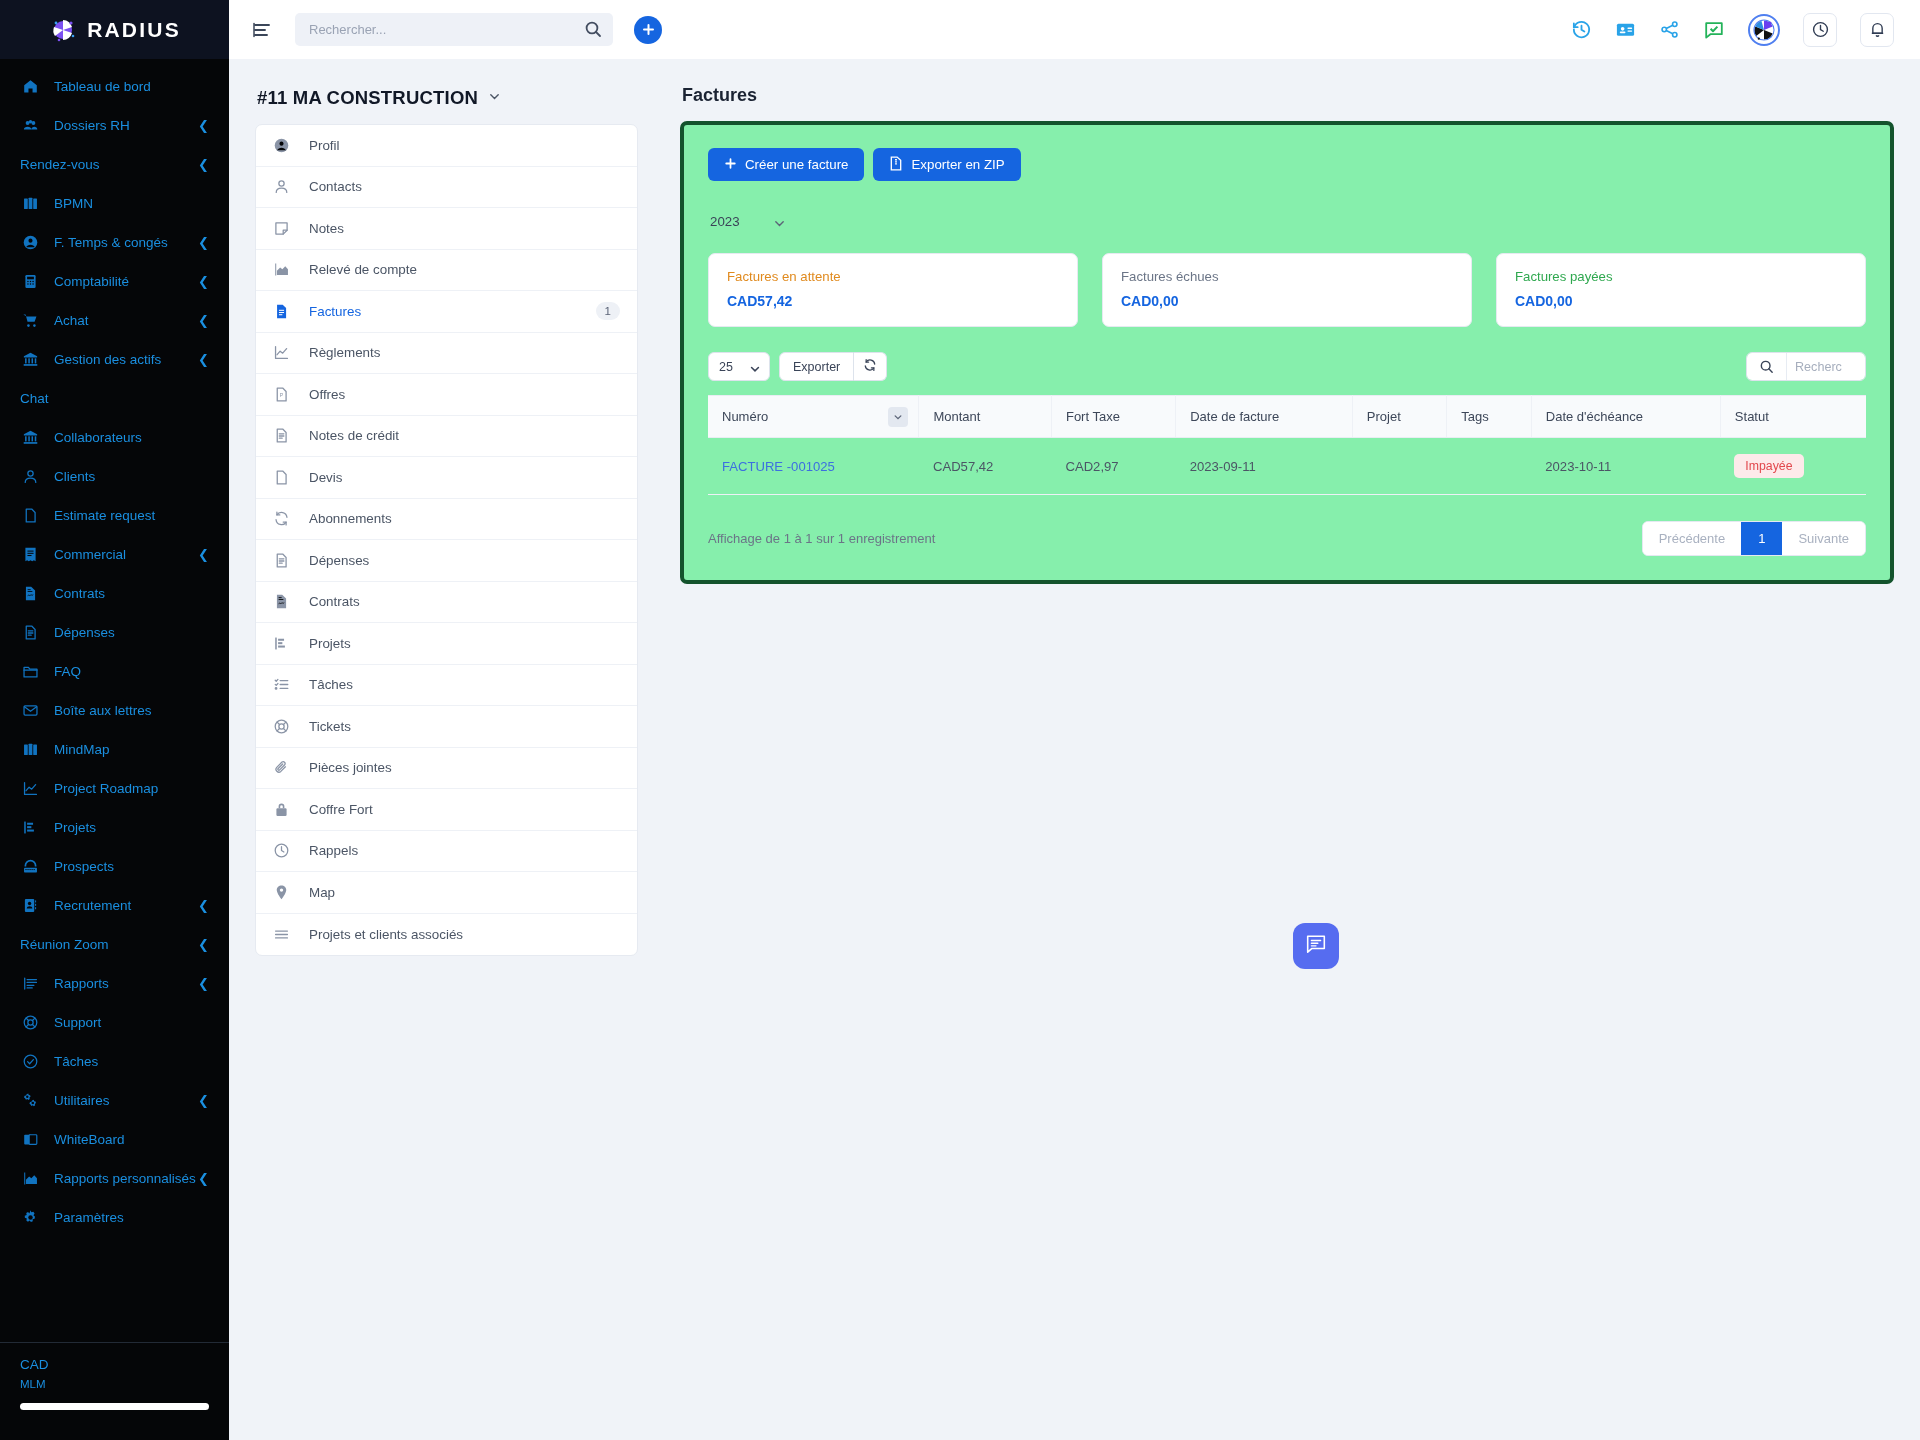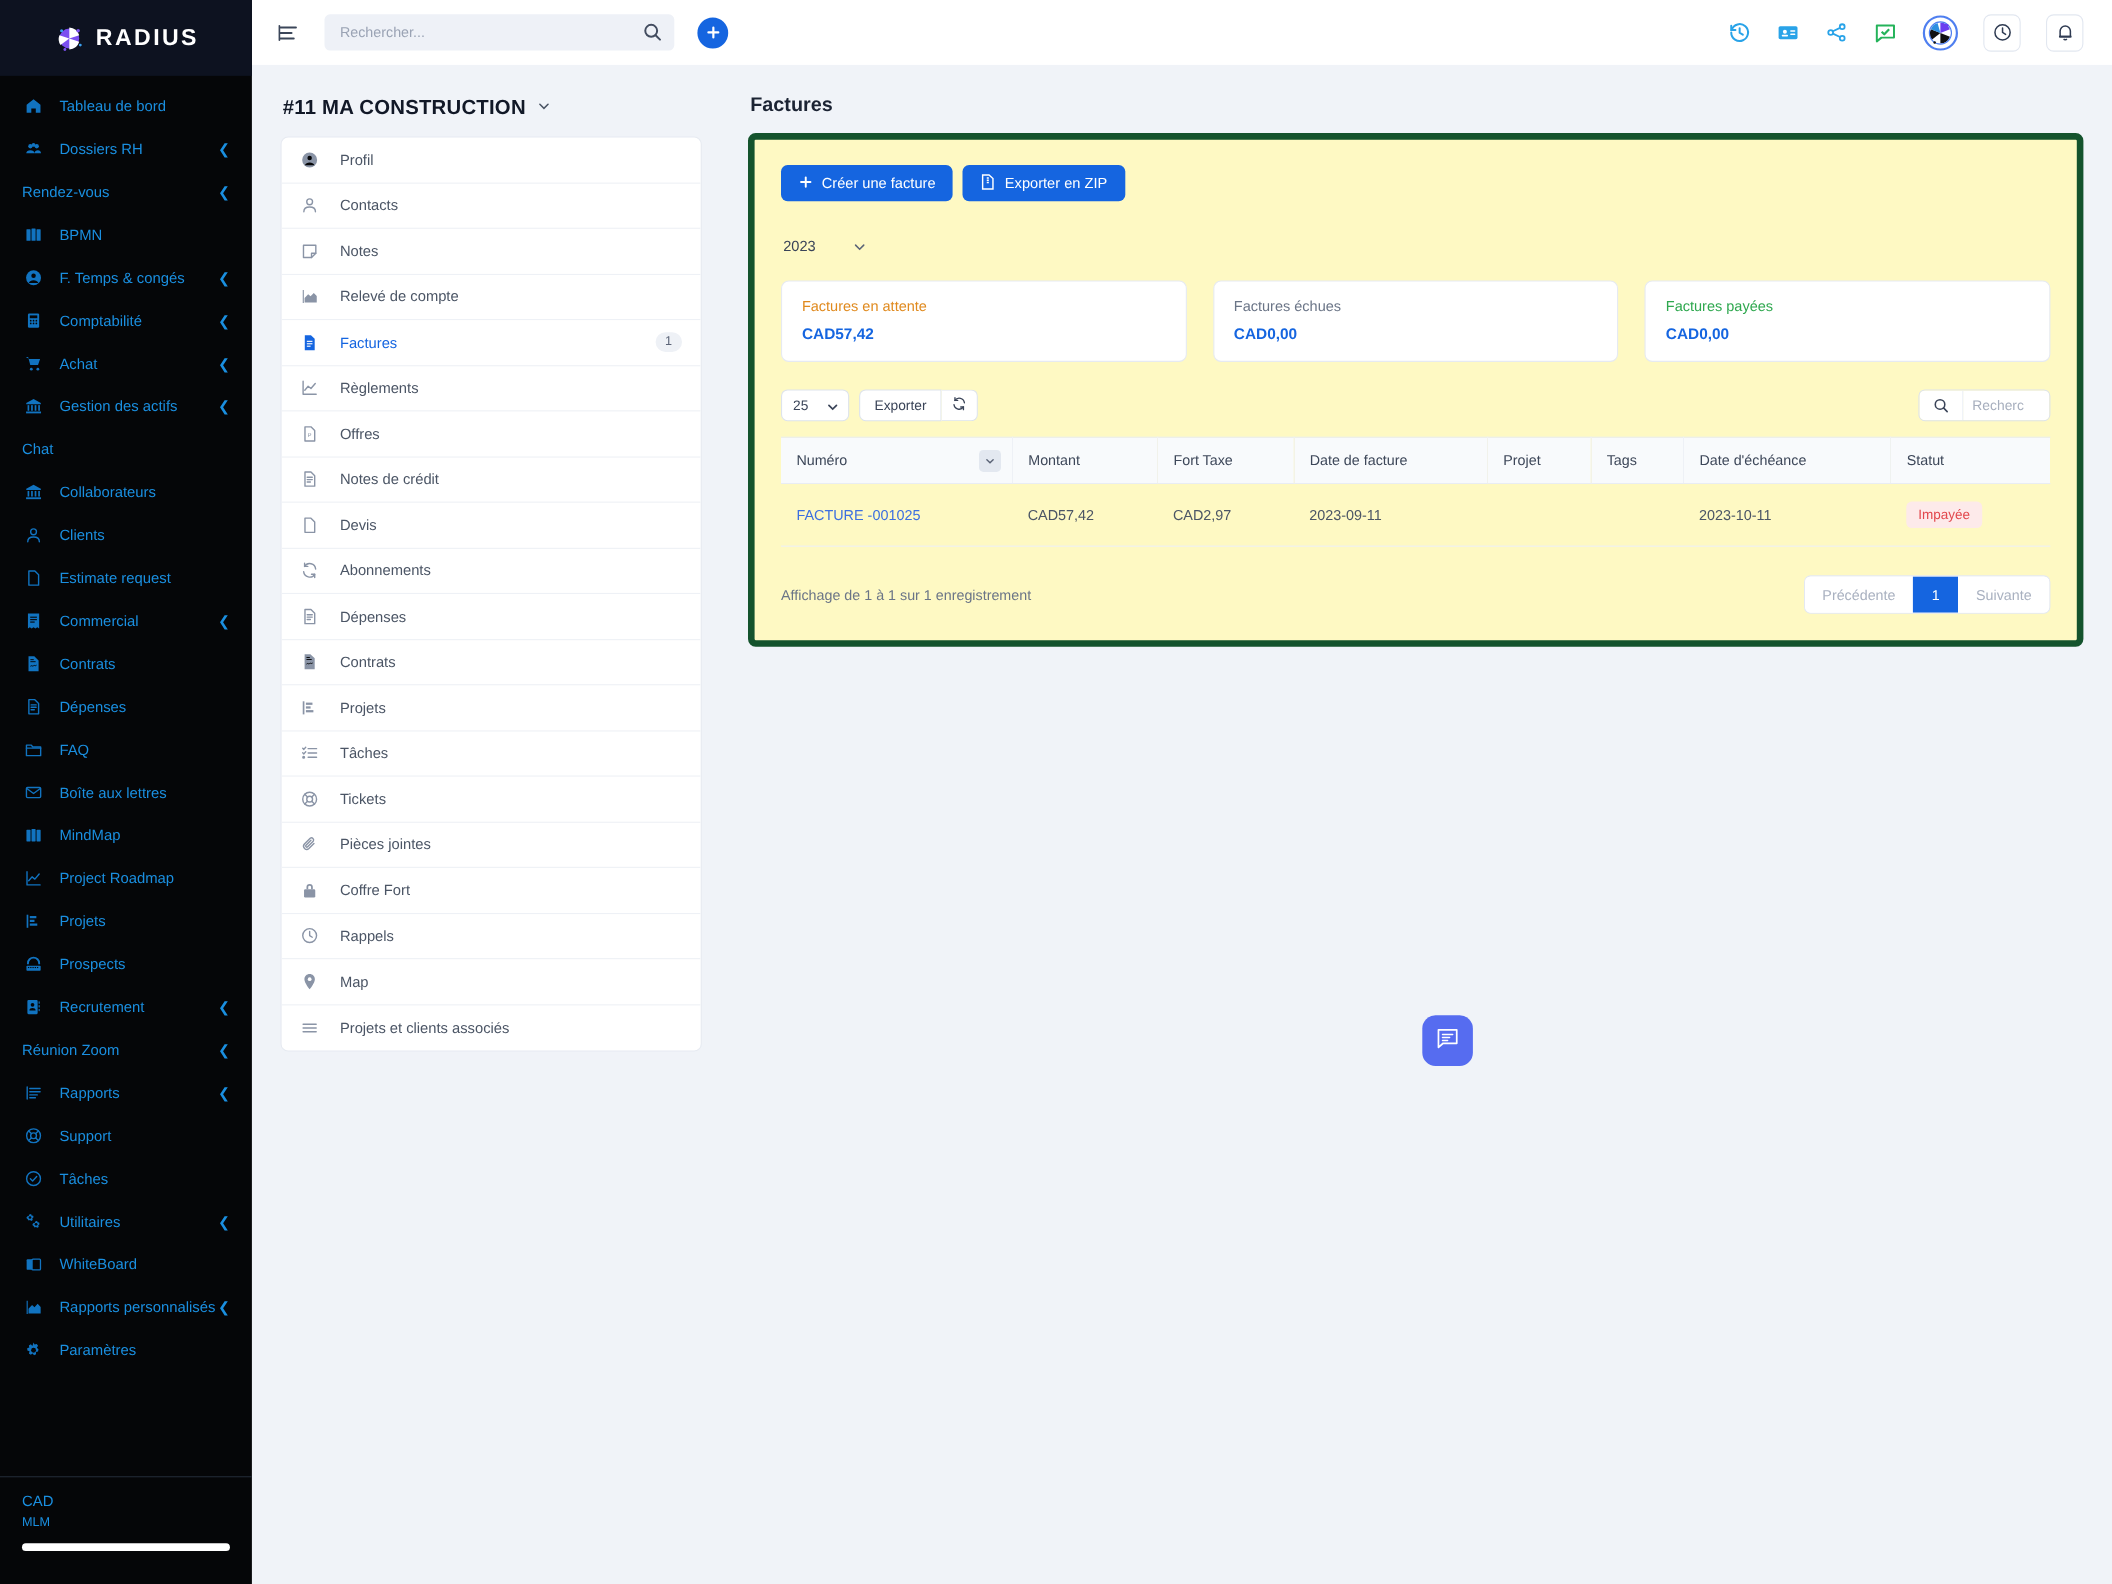--- a/index.html
+++ b/index.html
@@ -6,21 +6,21 @@
   html,body{width:1920px;height:1440px;}
   body{
     font-family:"Liberation Sans","DejaVu Sans",sans-serif;
     background:#f0f3f8;color:#2f3b52;overflow:hidden;
   }
   .app{display:flex;width:1920px;height:1440px;}
 
   
   .sidebar{width:229px;min-width:229px;background:#050608;height:1440px;
            display:flex;flex-direction:column;position:relative;}
-  .brand{height:69px;background:#0d1220;display:flex;align-items:center;
+  .brand{height:59px;background:#0d1220;display:flex;align-items:center;
          justify-content:center;gap:9px;}
   .brand-logo{width:30px;height:30px;position:relative;}
   .brand-name{color:#fff;font-size:21px;font-weight:bold;letter-spacing:2.2px;}
   .nav{flex:1;padding-top:8px;overflow:hidden;}
   .nav-item{display:flex;align-items:center;height:39px;padding:0 20px 0 22px;
             color:#1a8fe0;font-size:13.5px;cursor:pointer;position:relative;}
   .nav-item .ni-icon{width:22px;min-width:22px;display:flex;align-items:center;
             justify-content:flex-start;margin-right:10px;color:#1173c0;}
   .nav-item .ni-icon svg{display:block}
   .nav-item .ni-label{white-space:nowrap;}
@@ -64,21 +64,21 @@
   .ent-item:last-child{border-bottom:none;}
   .ent-item .ei-icon{width:22px;min-width:22px;margin-right:14px;color:#8a94a6;display:flex;align-items:center;}
   .ent-item.active{color:#1565e0;}
   .ent-item.active .ei-icon{color:#1565e0;}
   .ent-badge{margin-left:auto;background:#eef1f6;color:#5b6477;font-size:11.5px;
     border-radius:11px;padding:3px 9px;min-width:24px;text-align:center;}
 
   
   .right-panel{flex:1;min-width:0;}
   .page-title{font-size:18px;font-weight:bold;color:#1b2333;margin:4px 0 15px 2px;}
-  .card{background:#fef9c3;border:6px solid #14532d;border-radius:7px;padding:23px 24px 24px 24px;}
+  .card{background:#86efac;border:4px solid #14532d;border-radius:7px;padding:23px 24px 24px 24px;}
   .btn-row{display:flex;gap:9px;margin-bottom:25px;}
   .btn-primary{background:#1565e0;color:#fff;border:none;border-radius:6px;height:33px;
     padding:0 16px;font-size:13.3px;font-family:inherit;display:flex;align-items:center;
     gap:8px;cursor:pointer;}
   .year-sel{width:76px;height:30px;border:none;background:transparent;font-size:13.3px;
     color:#3a4458;font-family:inherit;outline:none;cursor:pointer;
     -webkit-appearance:none;appearance:none;padding-left:2px;}
   .year-wrap{position:relative;width:92px;margin-bottom:17px;}
   .year-caret{position:absolute;right:14px;top:10px;pointer-events:none;color:#5b6477;}
 

